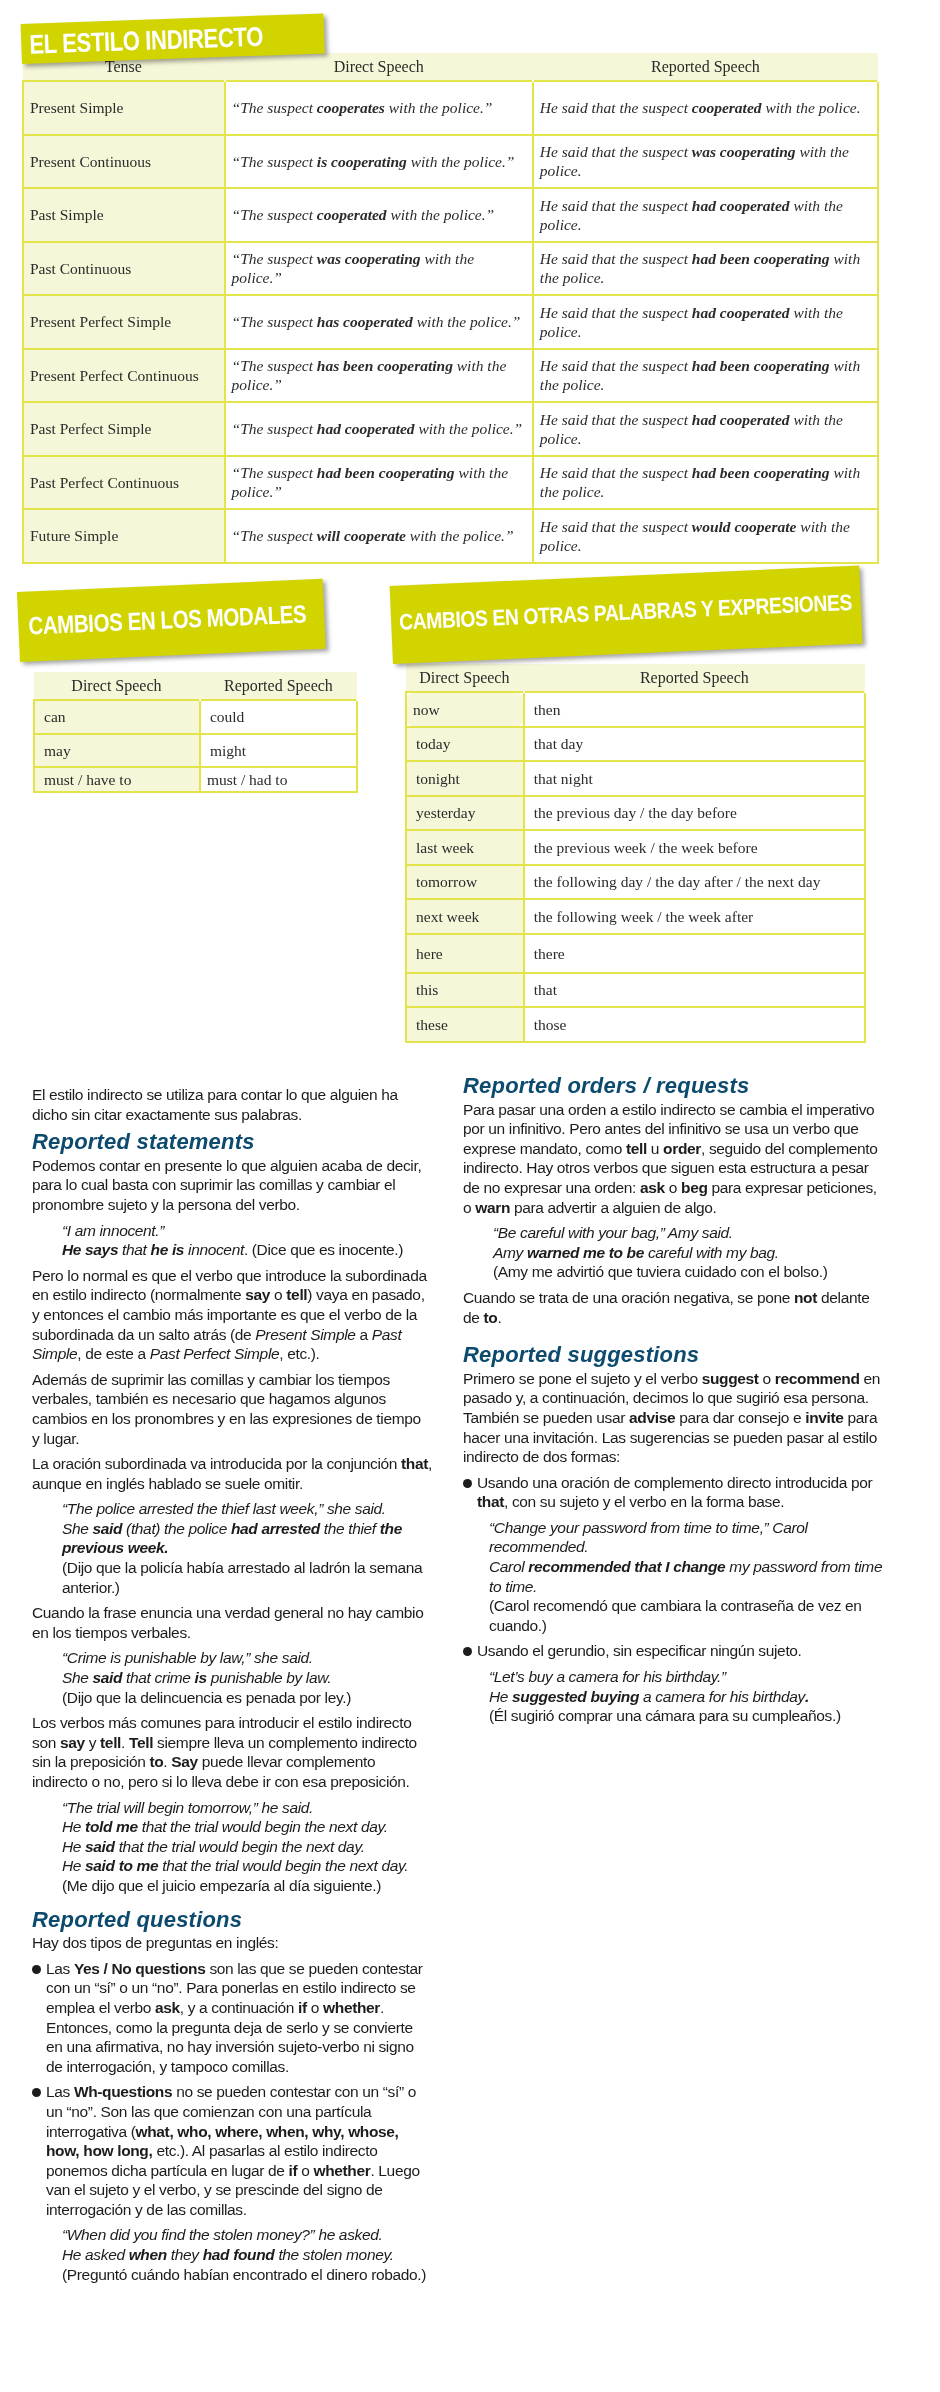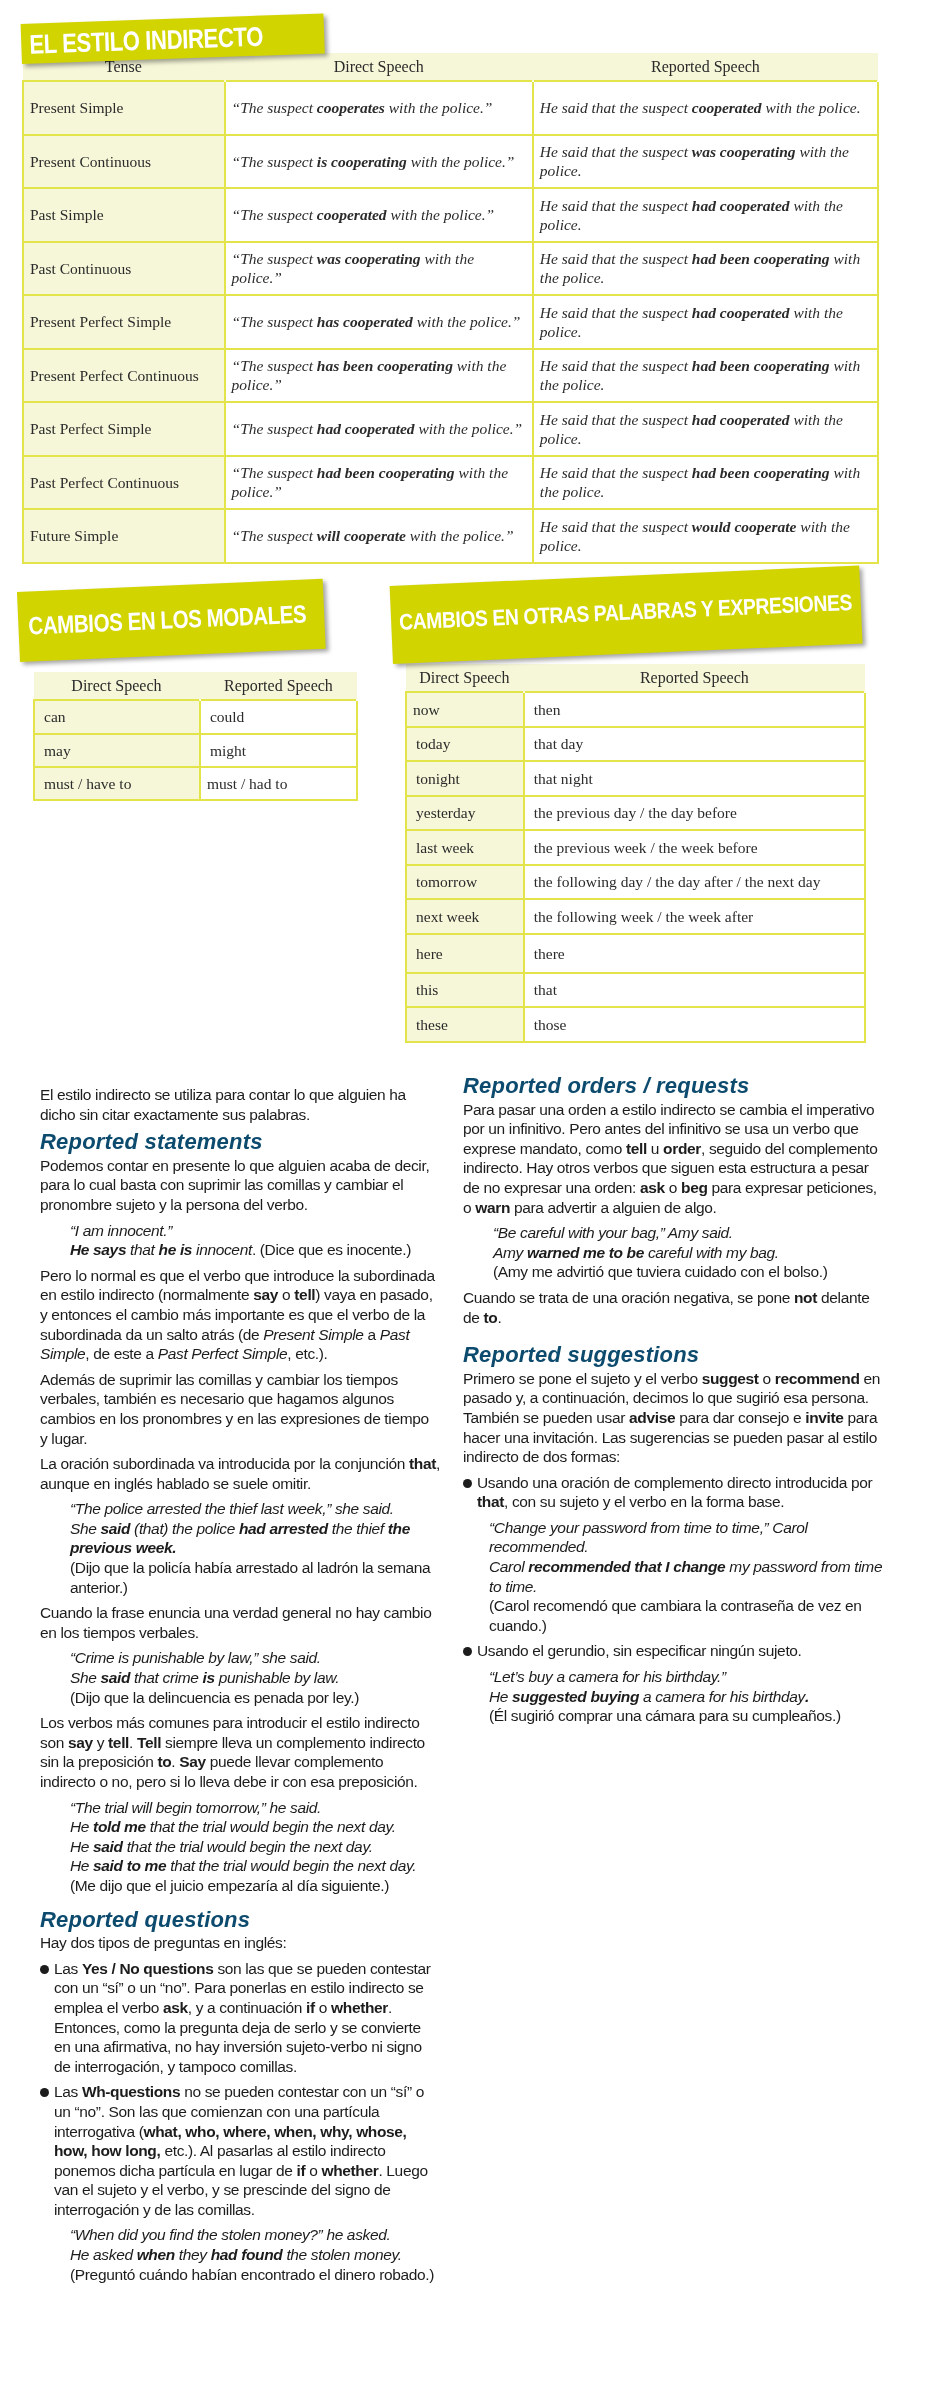--- a/index.html
+++ b/index.html
@@ -148,21 +148,21 @@
   </thead>
   <tbody id="modals-tbody">
       <tr style="height: 33.5px;">
         <td class="first" style="padding-left: 9px;">can</td>
         <td class="white" style="padding-left: 9px;">could</td>
       </tr>
       <tr style="height: 33.5px;">
         <td class="first" style="padding-left: 9px;">may</td>
         <td class="white" style="padding-left: 9px;">might</td>
       </tr>
-      <tr style="height: 33px; margin-top: 32px;">
+      <tr style="height: 25px; margin-top: 32px;">
         <td class="first" style="padding-left: 9px;">must / have to</td>
         <td class="white" style=" border-radius: 12px;">must / had to</td>
       </tr>
     </tbody>
 </table>
 
 <div class="banner" style="left:393px; top:586px; width:470px; height:78px; padding:24px 0 0 8px; font-size:22.5px; transform: rotate(-2.5deg);">
   <span style="transform:scaleX(0.86)">CAMBIOS EN OTRAS PALABRAS Y EXPRESIONES</span>
 </div>
 
@@ -172,21 +172,21 @@
       <col style="width:343px">
     </colgroup>
   <thead>
     <tr>
       <th>Direct Speech</th>
       <th>Reported Speech</th>
     </tr>
   </thead>
   <tbody id="expr-tbody">
       <tr style="height: 34.5px;">
-        <td class="first" style="">now</td>
+        <td class="first" style=" border-radius: 9px;">now</td>
         <td class="white" style="padding-left: 9px;">then</td>
       </tr>
       <tr style="height: 34.5px;">
         <td class="first" style="padding-left: 9px;">today</td>
         <td class="white" style="padding-left: 9px;">that day</td>
       </tr>
       <tr style="height: 34.5px;">
         <td class="first" style="padding-left: 9px;">tonight</td>
         <td class="white" style="padding-left: 9px;">that night</td>
       </tr>
@@ -214,21 +214,21 @@
         <td class="first" style="padding-left: 9px;">this</td>
         <td class="white" style="padding-left: 9px;">that</td>
       </tr>
       <tr style="height: 34.5px;">
         <td class="first" style="padding-left: 9px;">these</td>
         <td class="white" style="padding-left: 9px;">those</td>
       </tr>
     </tbody>
 </table>
 
-<div class="col condensed" style="left:40px; top:1085px; width:400px;">
+<div class="col condensed" style="left:32px; top:1085px; width:400px;">
   <p>El estilo indirecto se utiliza para contar lo que alguien ha dicho sin citar exactamente sus palabras.</p>
 
   <h2>Reported statements</h2>
   <p>Podemos contar en presente lo que alguien acaba de decir, para lo cual basta con suprimir las comillas y cambiar el pronombre sujeto y la persona del verbo.</p>
   <div class="ex">
       <div><i>“I am innocent.”</i></div>
       <div><b style="font-style: italic;">He says</b><i> that </i><b style="font-style: italic;">he is</b><i> innocent</i>. (Dice que es inocente.)</div>
     </div>
   <p>Pero lo normal es que el verbo que introduce la subordinada en estilo indirecto (normalmente <b>say</b> o <b>tell</b>) vaya en pasado, y entonces el cambio más importante es que el verbo de la subordinada da un salto atrás (de <i>Present Simple</i> a <i>Past Simple</i>, de este a <i>Past Perfect Simple</i>, etc.).</p>
   <p>Además de suprimir las comillas y cambiar los tiempos verbales, también es necesario que hagamos algunos cambios en los pronombres y en las expresiones de tiempo y lugar.</p>

